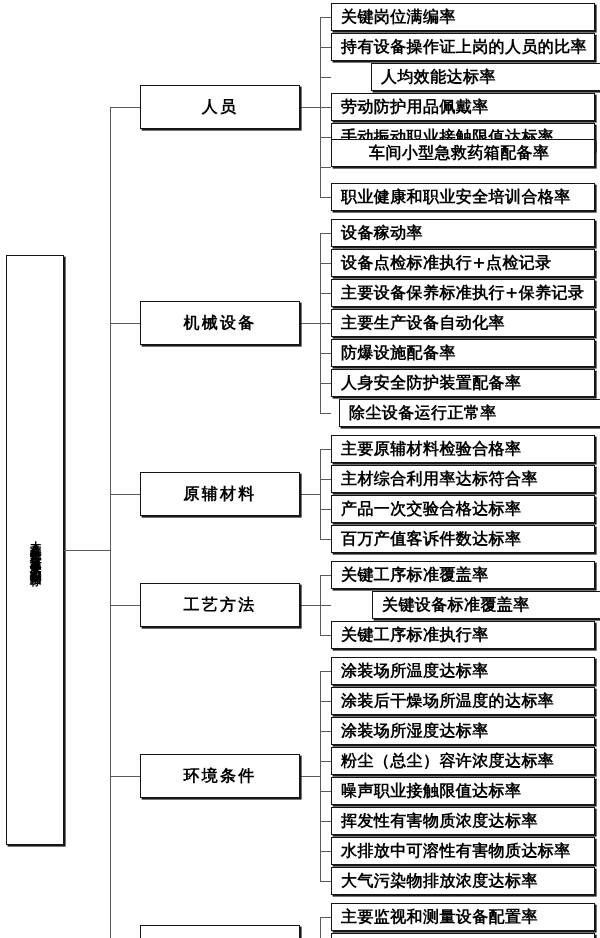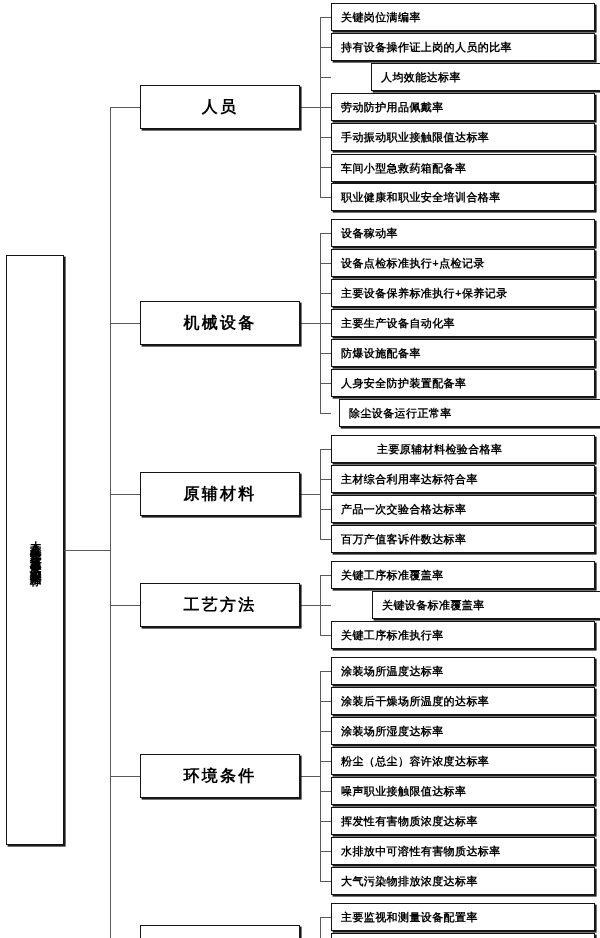--- a/index.html
+++ b/index.html
@@ -63,27 +63,26 @@
   }
   
   .leaf-box {
     left: 331px;
     width: 264px;
     height: 28px;
     display: flex;
     align-items: center;
   }
   .leaf-label {
-    font-size: 11px;
+    font-size: 16px;
     font-weight: 700;
     letter-spacing: 0.4px;
     color: #000;
     padding-left: 9px;
     white-space: nowrap;
-    font-family: Liberation Mono, monospace;
   }
   
   .line {
     position: absolute;
     background: #5a5a5a;
   }
   .line.h { height: 1px; }
   .line.v { width: 1px; }
 </style>
 </head>
@@ -154,21 +153,21 @@
       </div>
       <div class="box leaf-box" style="top: 63px; margin-left: 40px;">
         <span class="leaf-label">人均效能达标率</span>
       </div>
       <div class="box leaf-box" style="top: 93px;">
         <span class="leaf-label">劳动防护用品佩戴率</span>
       </div>
       <div class="box leaf-box" style="top: 123px;">
         <span class="leaf-label">手动振动职业接触限值达标率</span>
       </div>
-      <div class="box leaf-box" style="top: 154px;">
+      <div class="box leaf-box" style="top: 139px; padding-left: 28px;">
         <span class="leaf-label">车间小型急救药箱配备率</span>
       </div>
       <div class="box leaf-box" style="top: 183px;">
         <span class="leaf-label">职业健康和职业安全培训合格率</span>
       </div>
       <div class="box category-box" style="top: 85px;">
         <span class="category-label">人员</span>
       </div>
       <div class="box leaf-box" style="top: 219px;">
         <span class="leaf-label">设备稼动率</span>
@@ -187,21 +186,21 @@
       </div>
       <div class="box leaf-box" style="top: 369px;">
         <span class="leaf-label">人身安全防护装置配备率</span>
       </div>
       <div class="box leaf-box" style="top: 399px; margin-left: 8px;">
         <span class="leaf-label">除尘设备运行正常率</span>
       </div>
       <div class="box category-box" style="top: 301px;">
         <span class="category-label">机械设备</span>
       </div>
-      <div class="box leaf-box" style="top: 435px; padding-left: 36px;">
+      <div class="box leaf-box" style="top: 435px;">
         <span class="leaf-label">主要原辅材料检验合格率</span>
       </div>
       <div class="box leaf-box" style="top: 465px;">
         <span class="leaf-label">主材综合利用率达标符合率</span>
       </div>
       <div class="box leaf-box" style="top: 495px;">
         <span class="leaf-label">产品一次交验合格达标率</span>
       </div>
       <div class="box leaf-box" style="top: 525px;">
         <span class="leaf-label">百万产值客诉件数达标率</span>

